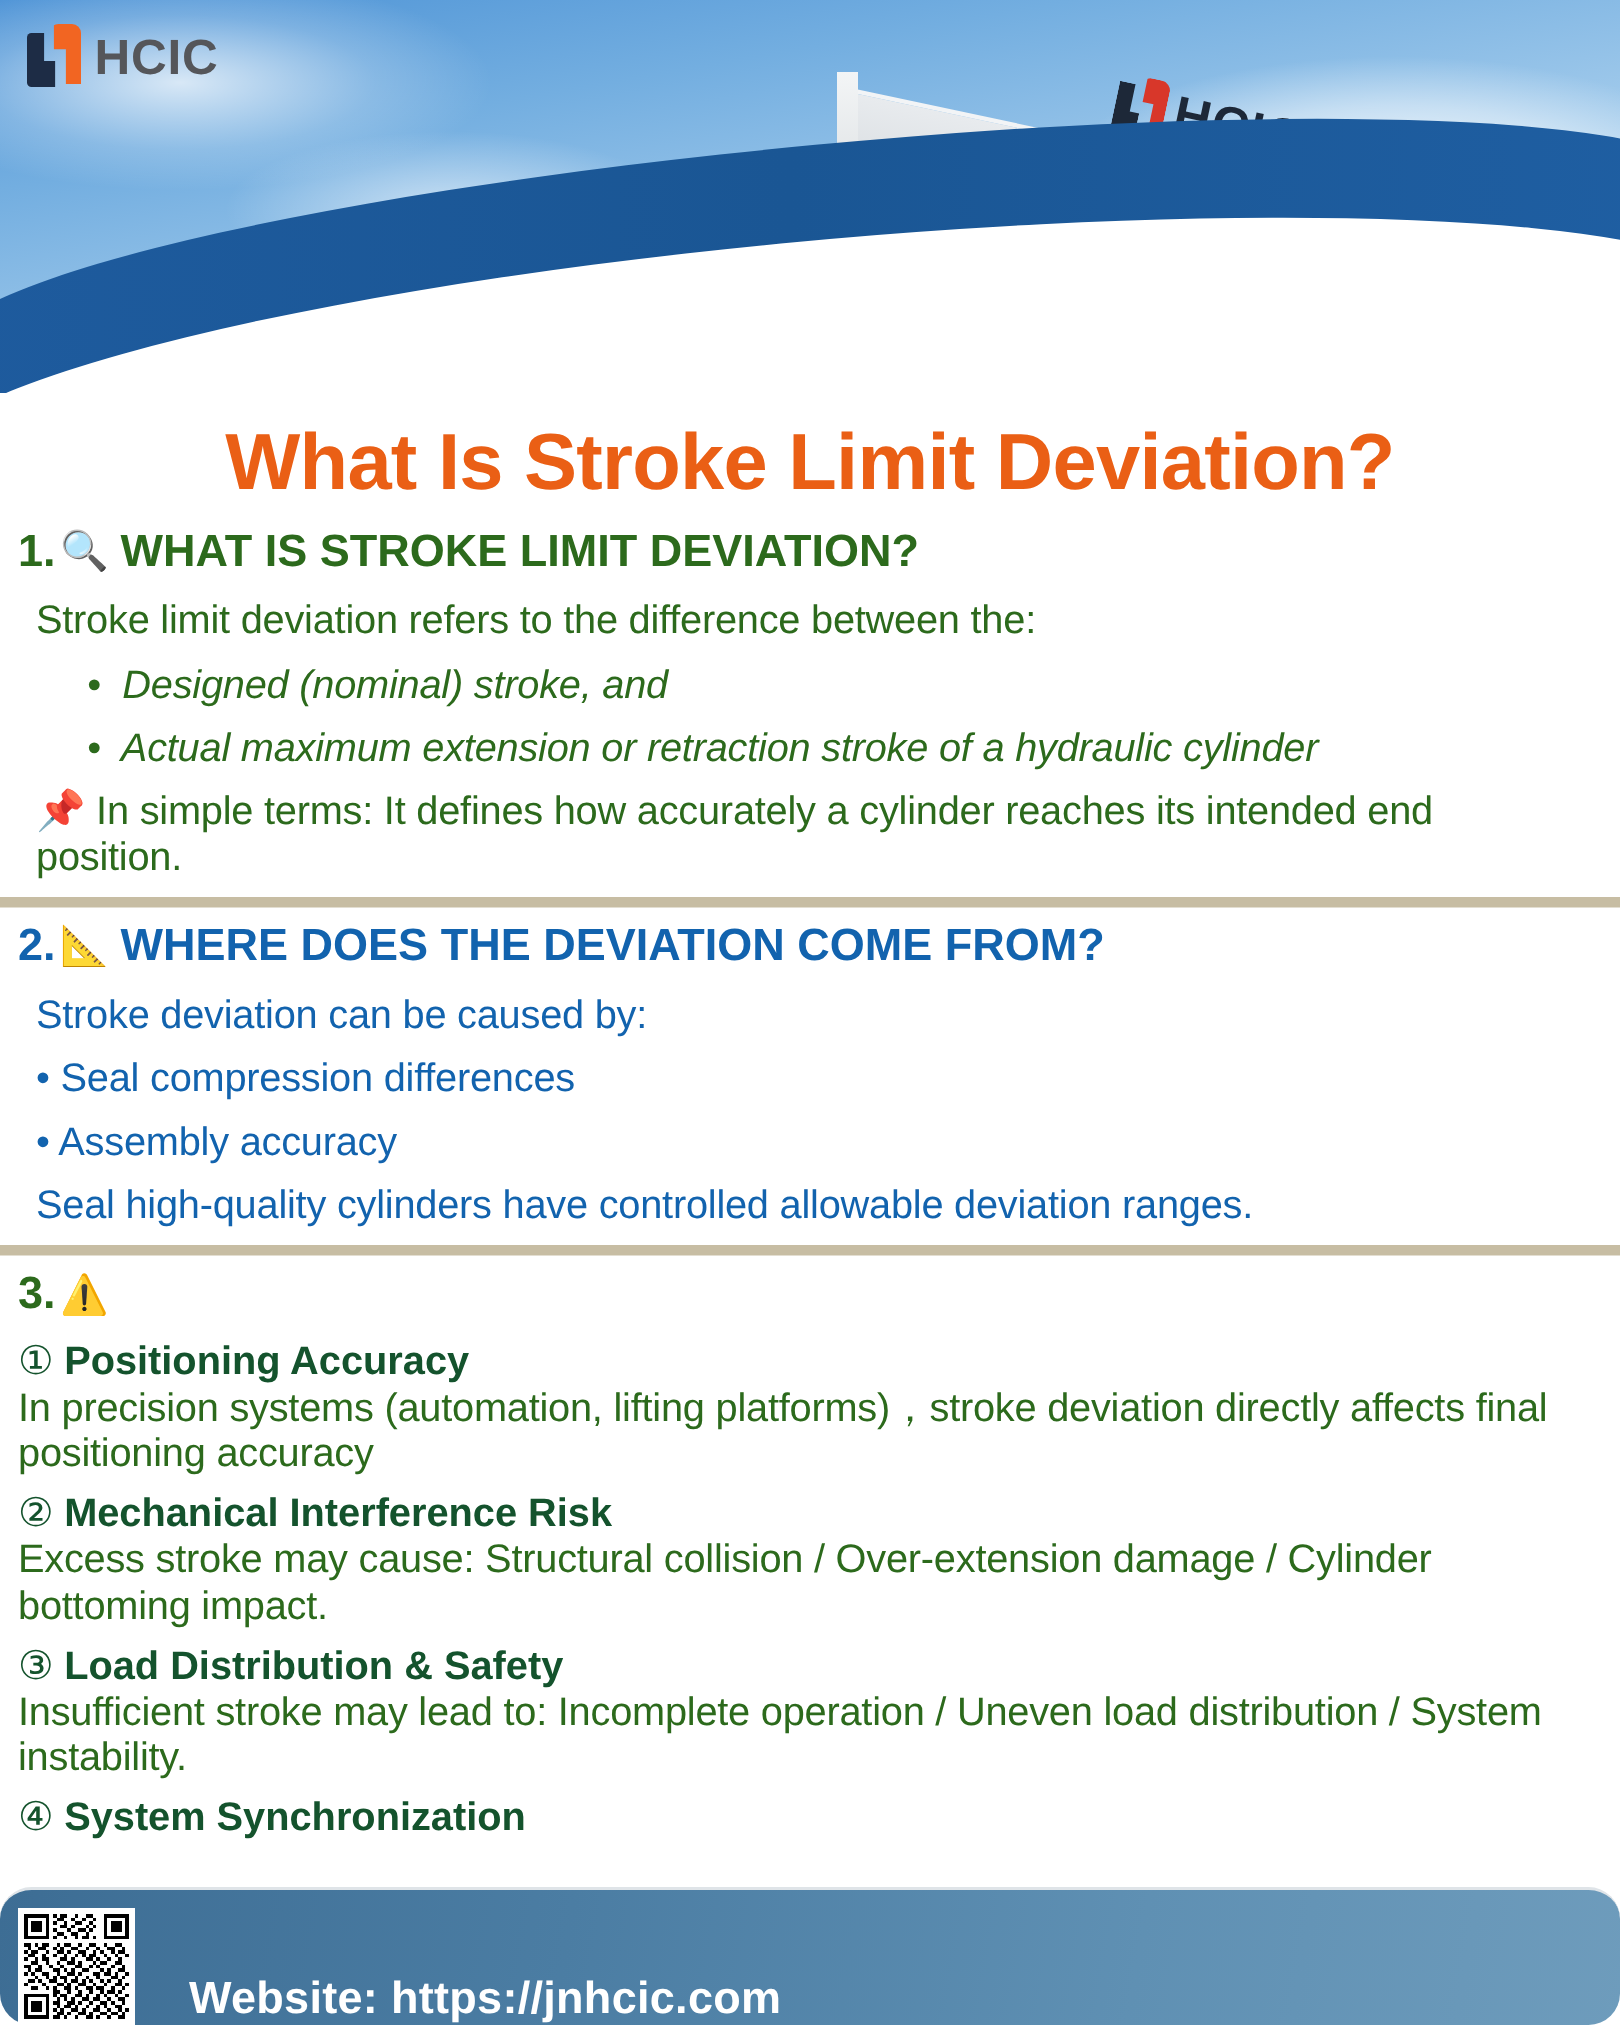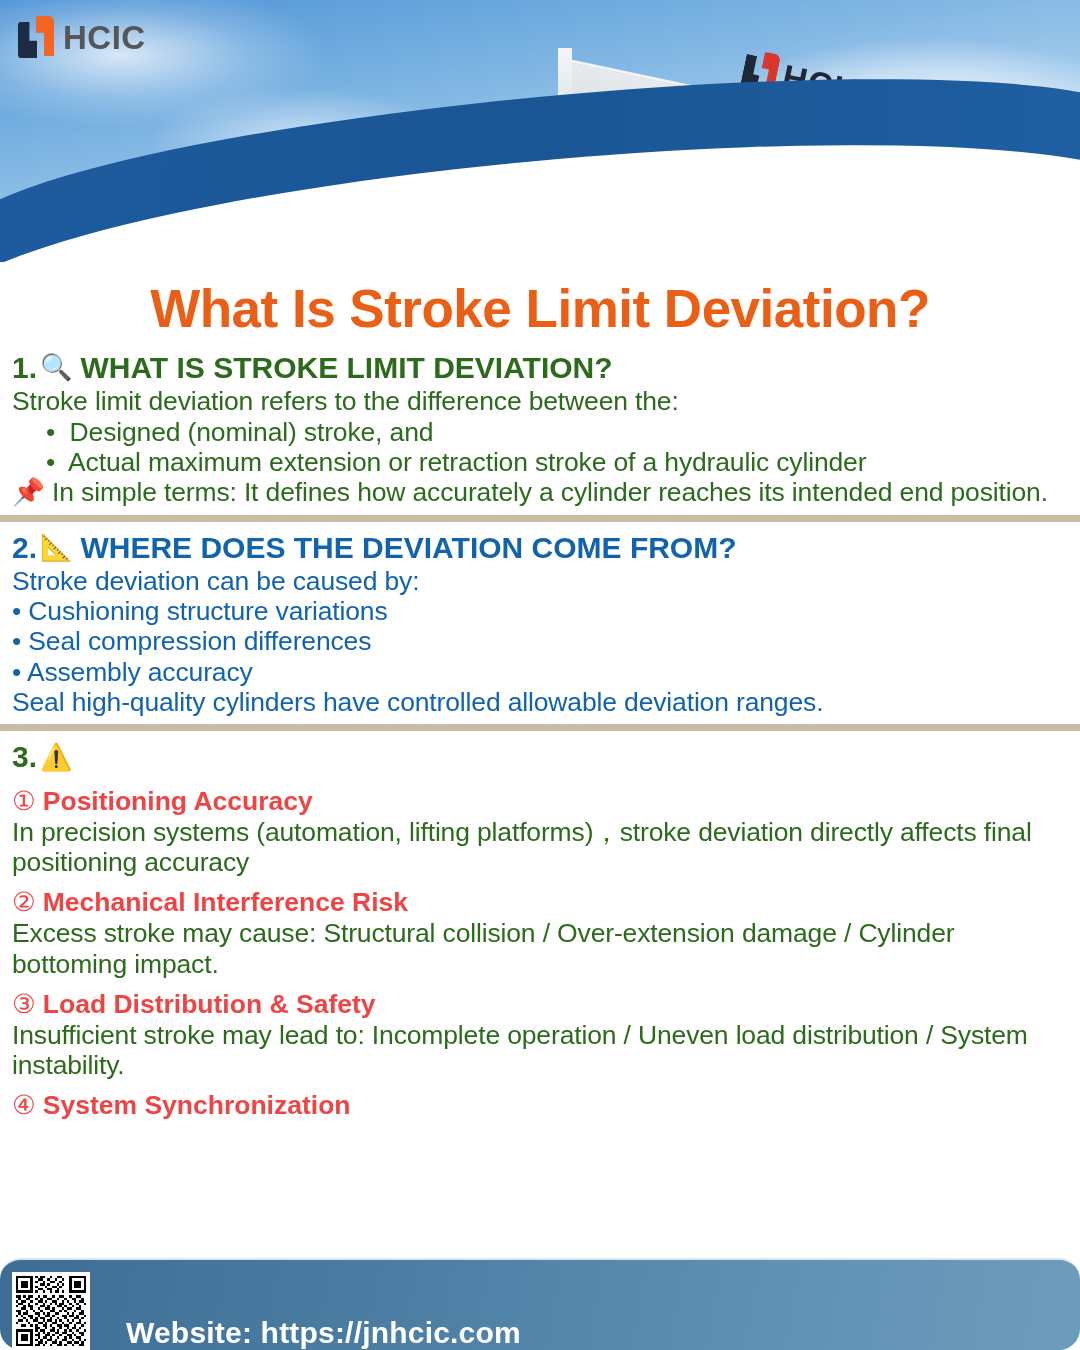--- a/index.html
+++ b/index.html
@@ -154,36 +154,36 @@
   .sec-head .num { margin-right:1px; }
   .sec-head .emoji { font-size:26px; margin:0 6px 0 0; }
   .green { color:#2c6a1c; }
   .blue  { color:#1263ae; }
 
   .body-text {
     font-size:26.5px;
     line-height:1.145;
     letter-spacing:-0.15px;
   }
-  .body-text p { margin:0; }
-  .indent-bullet { padding-left:34px; }
+  .body-text p { margin:12px; }
+  .indent-bullet { padding-left:34px;font-style:italic; }
   .pin { color:#d8372a; }
 
   .divider {
     width:100%;
     height:7px;
     background:#c7bda3;
     margin:7px 0 7px 0;
   }
 
   .item-title {
     font-size:26.5px;
     font-weight:bold;
     margin-top:9px;
-    color:#ef4444;
+    color:#14532d;
   }
   .item-title .circ { font-weight:normal; margin-right:7px; }
 
   
   .footer {
     position:absolute;
     left:0; bottom:0;
     width:1080px; height:92px;
     background:linear-gradient(100deg,#3d6d94 0%, #4b7da3 35%, #5f90b3 70%, #6e9cbc 100%);
     display:flex;
@@ -273,21 +273,20 @@
 <div class="divider"></div>
 
 <div class="section">
   <div class="sec-head blue">
     <span class="num">2.</span>
     <span class="emoji">📐</span>
     <span>WHERE DOES THE DEVIATION COME FROM?</span>
   </div>
   <div class="body-text blue">
     <p>Stroke deviation can be caused by:</p>
-    <p>• Cushioning structure variations</p>
     <p>• Seal compression differences</p>
     <p>• Assembly accuracy</p>
     <p>Seal high-quality cylinders have controlled allowable deviation ranges.</p>
   </div>
 </div>
 
 <div class="divider"></div>
 
 <div class="section">
   <div class="sec-head green">

